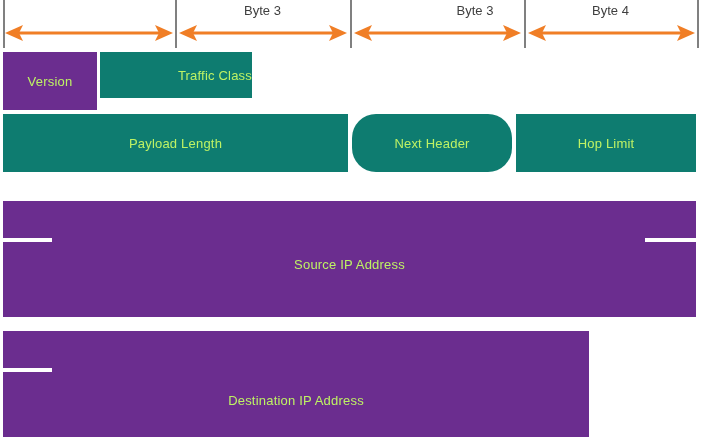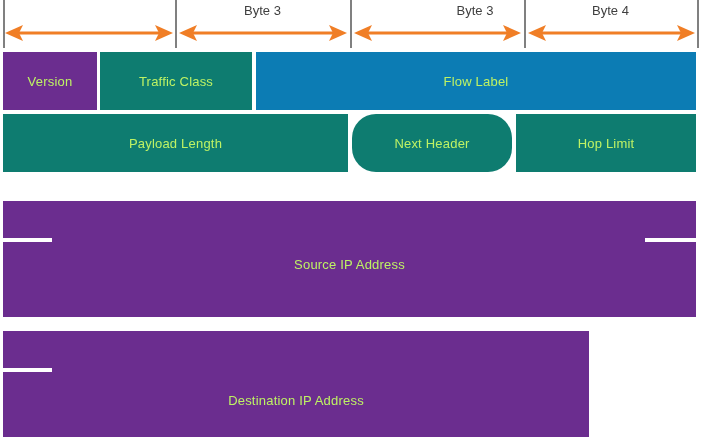--- a/index.html
+++ b/index.html
@@ -129,25 +129,22 @@
         <line x1="12" y1="11" x2="155" y2="11" stroke="#F07E26" stroke-width="3"></line>
         <polygon points="0,11 18,3 14,11 18,19" fill="#F07E26"></polygon>
         <polygon points="167,11 149,3 153,11 149,19" fill="#F07E26"></polygon>
       </svg>
     </div>
   </div>
 
   <div class="field purple" style="left:3px; top:52px; width:94px; height:58px;">
     <span class="field-text">Version</span>
   </div>
-  <div class="field teal" style="left:100px; top:52px; width:152px; height:58px;">
+  <div class="field teal" style="left:100px; top:52px; width:152px; height:46px;justify-content:flex-end;">
     <span class="field-text">Traffic Class</span>
-  </div>
-  <div class="field blue" style="left:256px; top:52px; width:440px; height:58px;">
-    <span class="field-text">Flow Label</span>
   </div>
 
   <div class="field teal" style="left:3px; top:114px; width:345px; height:58px;">
     <span class="field-text">Payload Length</span>
   </div>
   <div class="field teal" style="left:352px; top:114px; width:160px; height:58px;border-radius:24px;">
     <span class="field-text">Next Header</span>
   </div>
   <div class="field teal" style="left:516px; top:114px; width:180px; height:58px;">
     <span class="field-text">Hop Limit</span>

